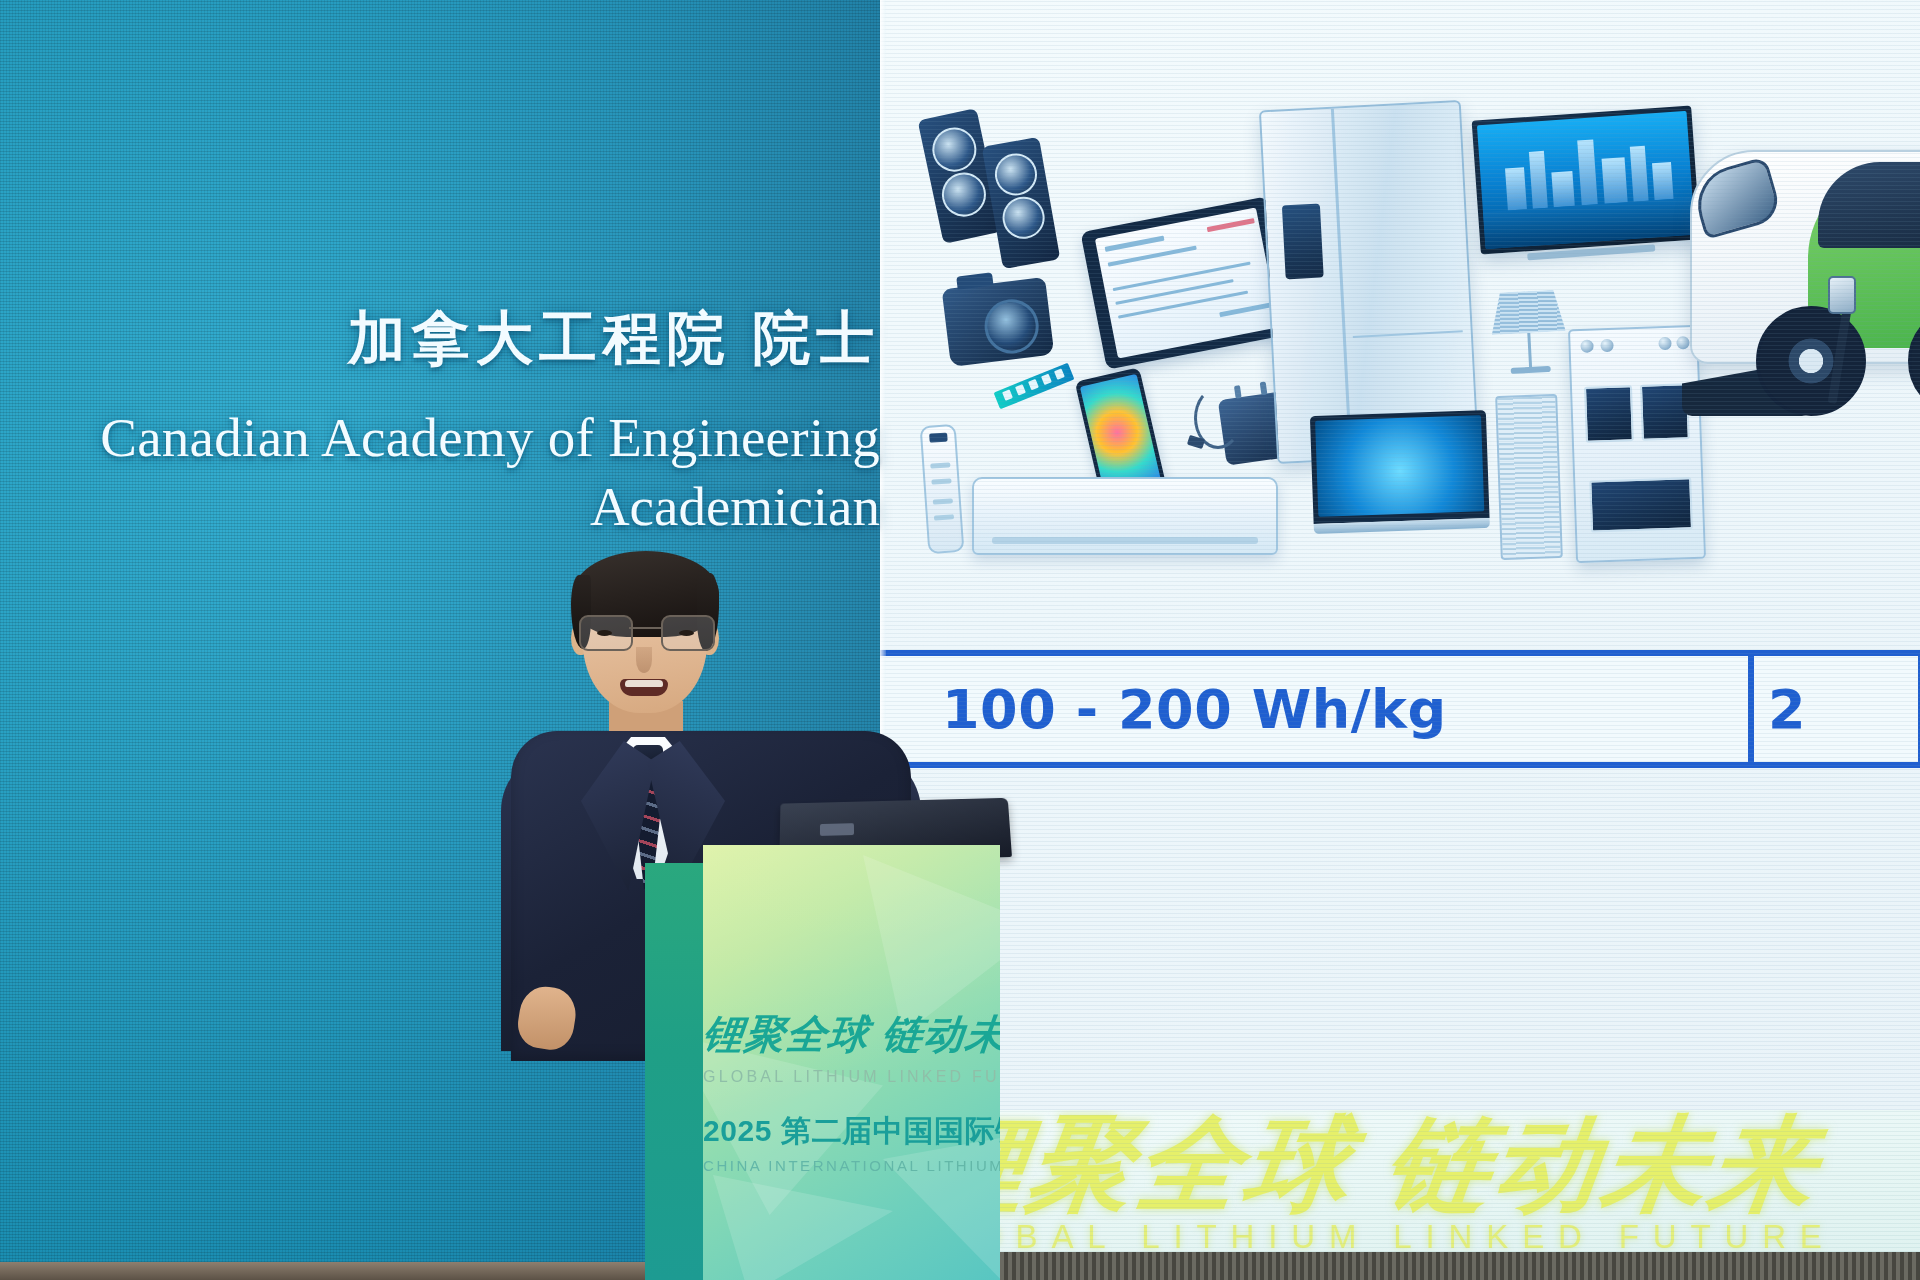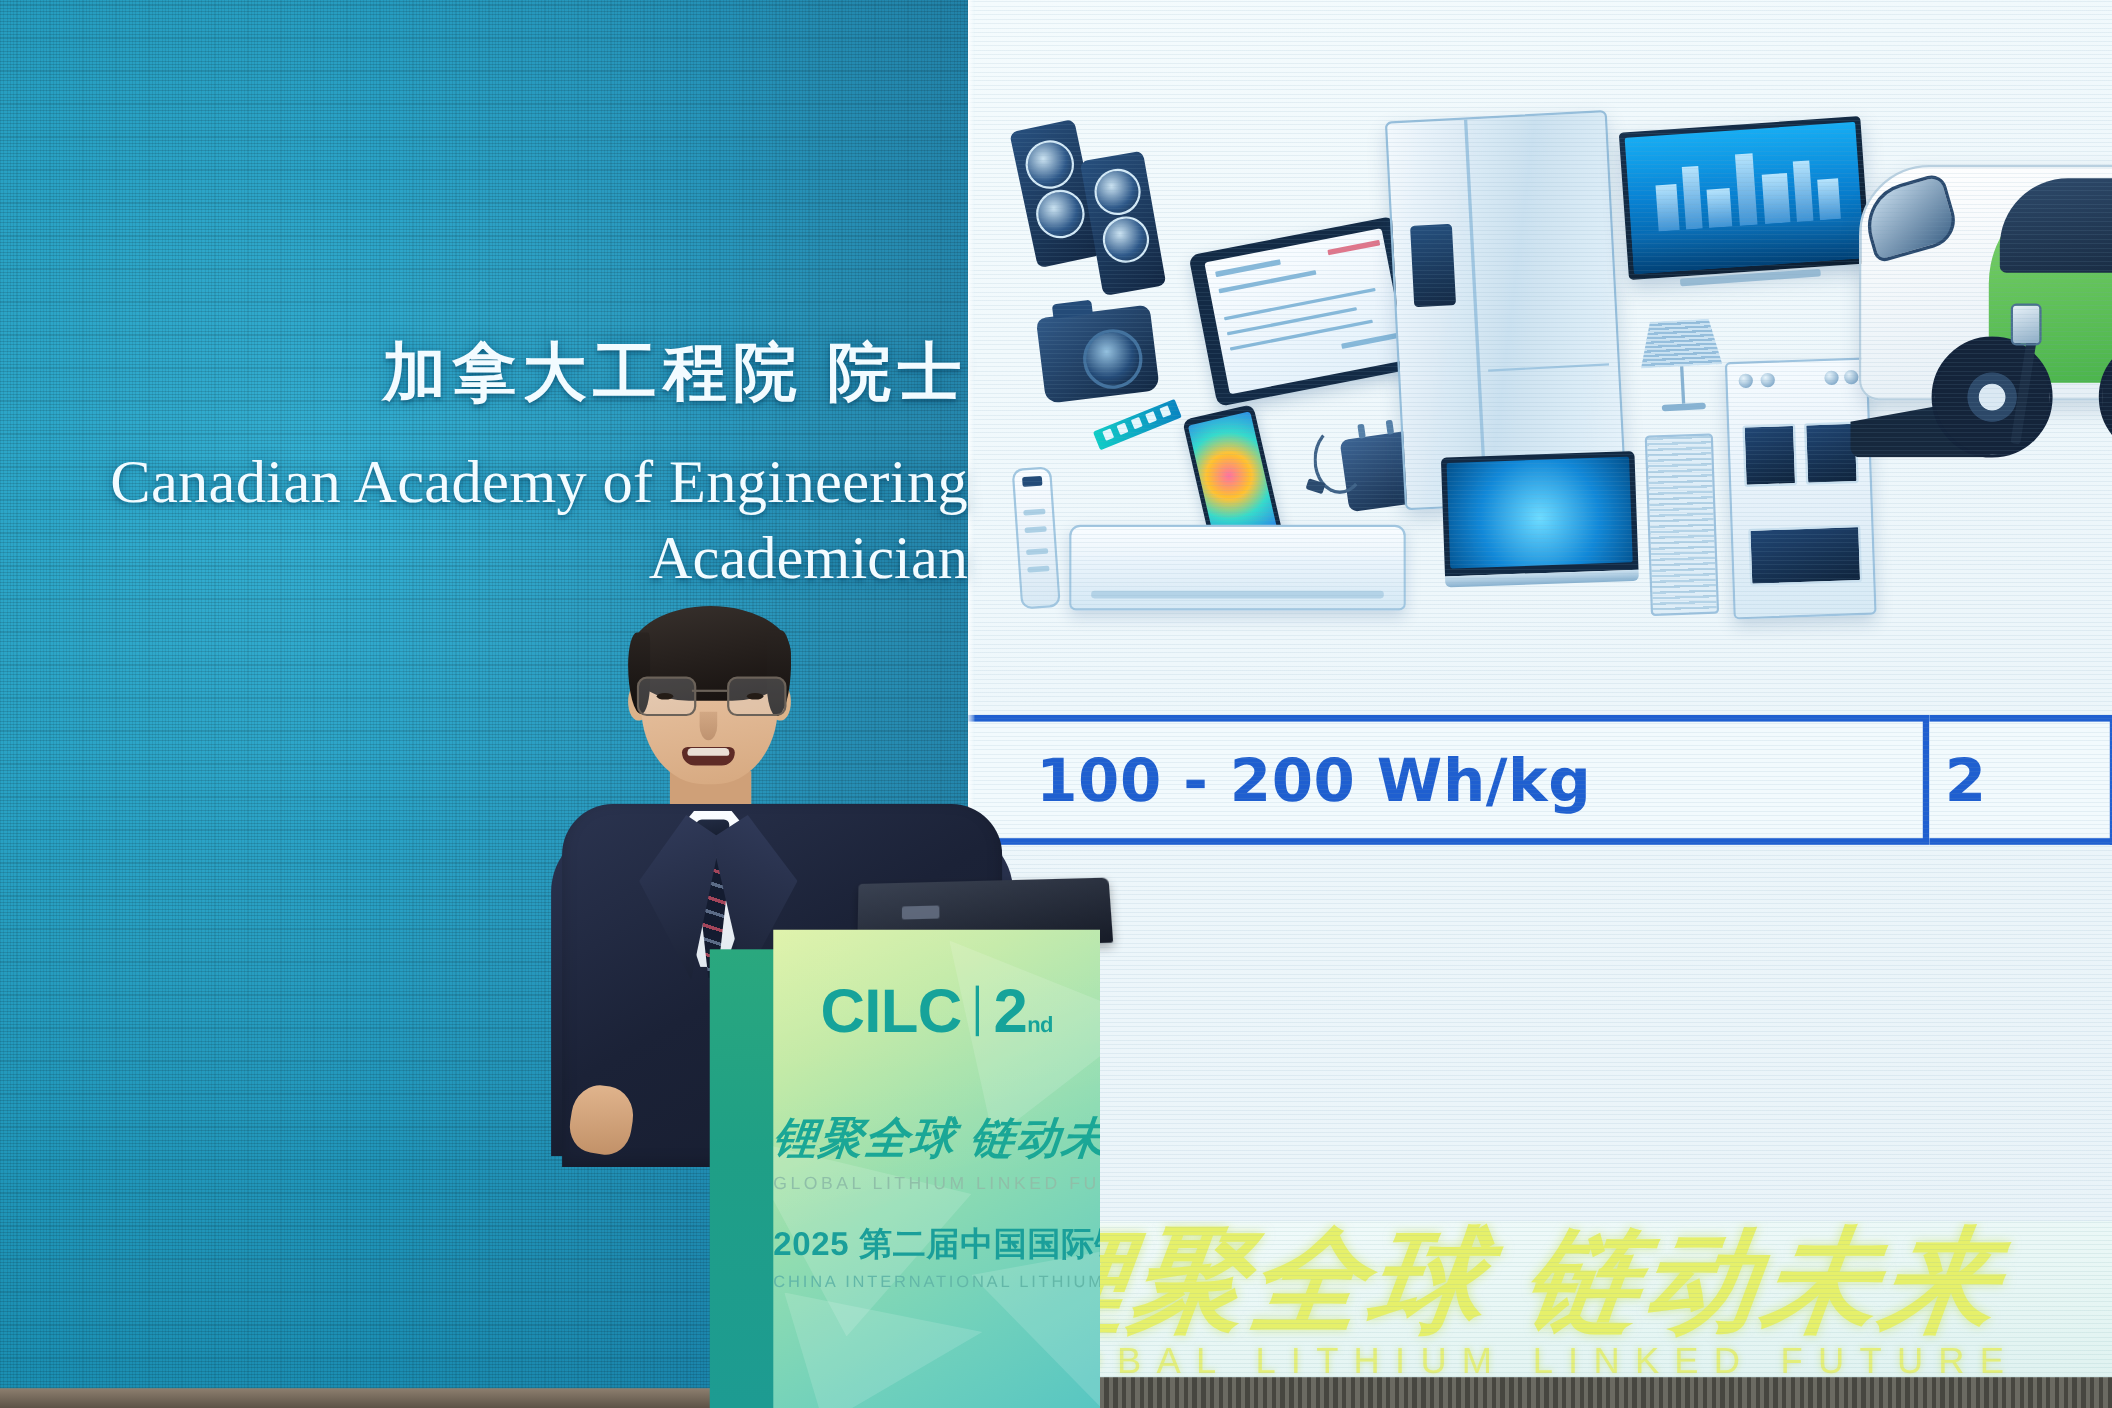--- a/index.html
+++ b/index.html
@@ -503,28 +503,20 @@
   </div>
 
   <div class="podium">
     <div class="pod-left"></div>
     <div class="pod-face">
       <div class="facet f1"></div>
       <div class="facet f2"></div>
       <div class="facet f3"></div>
       <div class="facet f4"></div>
 
-      <div class="cilc">
-        <span class="cilc-main">
-          <span>CILC</span>
-          <span class="cilc-bar"></span>
-          <span class="cilc-2">2</span>
-          <span class="cilc-nd">nd</span>
-        </span>
-      </div>
 
       <div class="slogan">
         <div class="slogan-cn">锂聚全球 链动未来</div>
         <div class="slogan-en">GLOBAL LITHIUM   LINKED FUTURE</div>
       </div>
 
       <div class="conf">
         <div class="conf-cn">2025 第二届中国国际锂业大会</div>
         <div class="conf-en">CHINA INTERNATIONAL LITHIUM CONFERENCE</div>
       </div>

